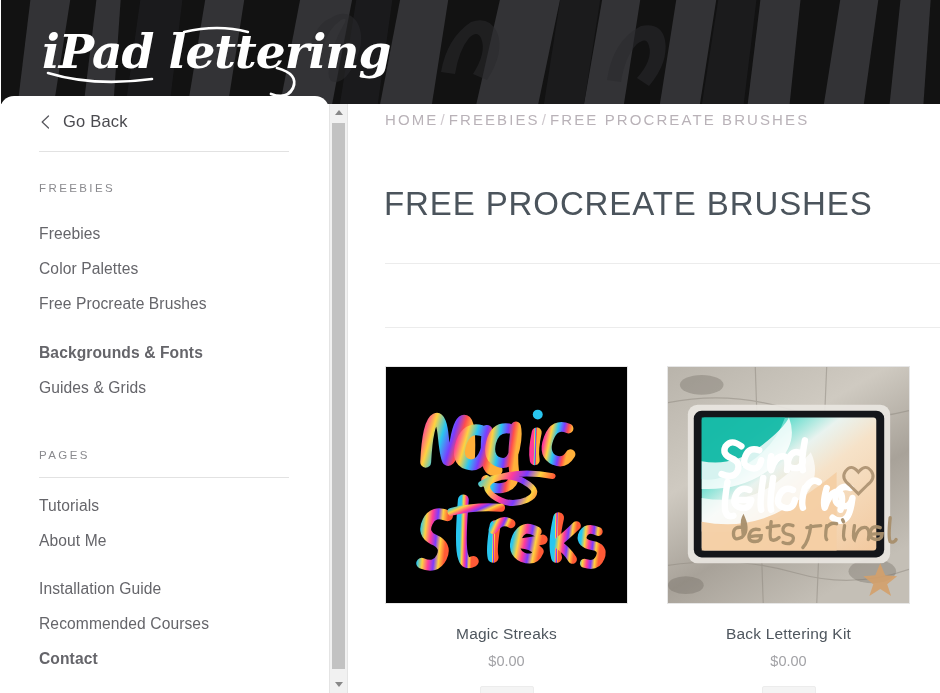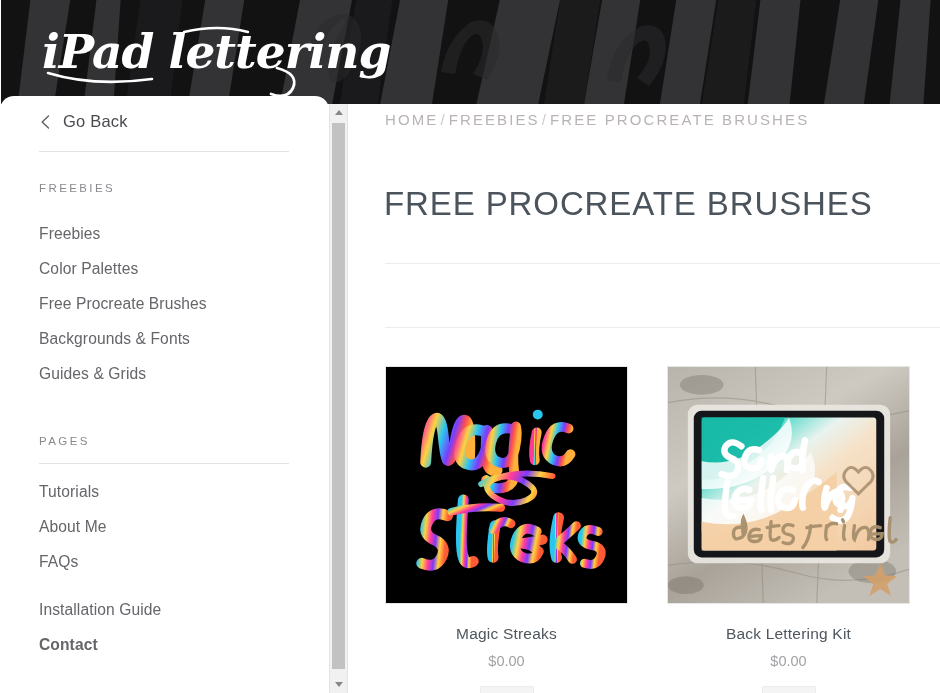--- a/index.html
+++ b/index.html
@@ -250,31 +250,31 @@
         <span class="go-back-label">Go Back</span>
       </div>
 
       <div class="sb-divider" style="margin-top:20px;"></div>
 
       <div class="sb-section-title" style="margin-top:30px;">FREEBIES</div>
 
       <div class="sb-link" style="margin-top:31px;">Freebies</div>
       <div class="sb-link" style="margin-top:17px;">Color Palettes</div>
       <div class="sb-link" style="margin-top:17px;">Free Procreate Brushes</div>
-      <div class="sb-link" style="margin-top:17px;">Backgrounds &amp; Fonts</div>
+      <div class="sb-link" style="margin-top:31px;font-weight:bold;">Backgrounds &amp; Fonts</div>
       <div class="sb-link" style="margin-top:17px;">Guides &amp; Grids</div>
 
       <div class="sb-section-title" style="margin-top:52px;">PAGES</div>
 
       <div class="sb-divider" style="margin-top:16px;"></div>
 
       <div class="sb-link" style="margin-top:19px;">Tutorials</div>
       <div class="sb-link" style="margin-top:17px;">About Me</div>
-      <div class="sb-link" style="margin-top:17px;">FAQs</div>
       <div class="sb-link" style="margin-top:30px;">Installation Guide</div>
+      <div class="sb-link" style="margin-top:17px;">Recommended Courses</div>
       <div class="sb-link" style="margin-top:17px;font-weight:bold;">Contact</div>
 
     </div>
   </nav>
 
   <div class="scrollbar">
     <div class="sb-btn up">
       <span class="sb-arrow up"></span>
     </div>
     <div class="sb-thumb"></div>

